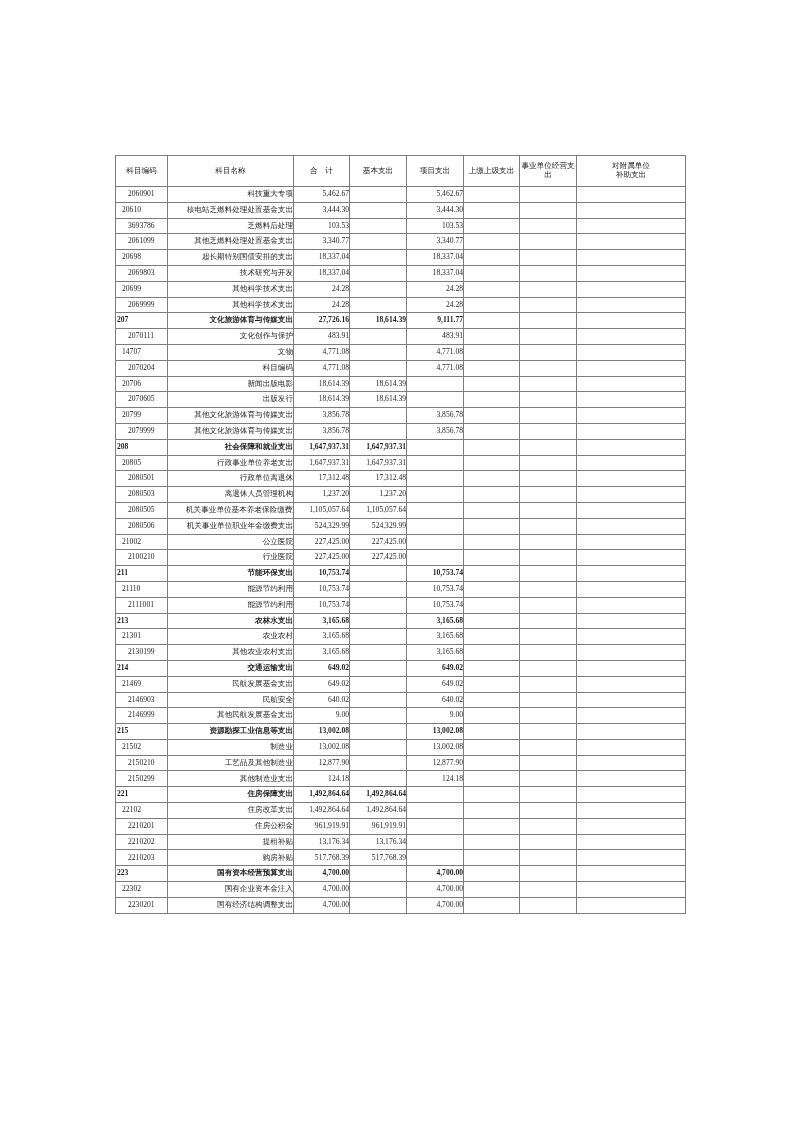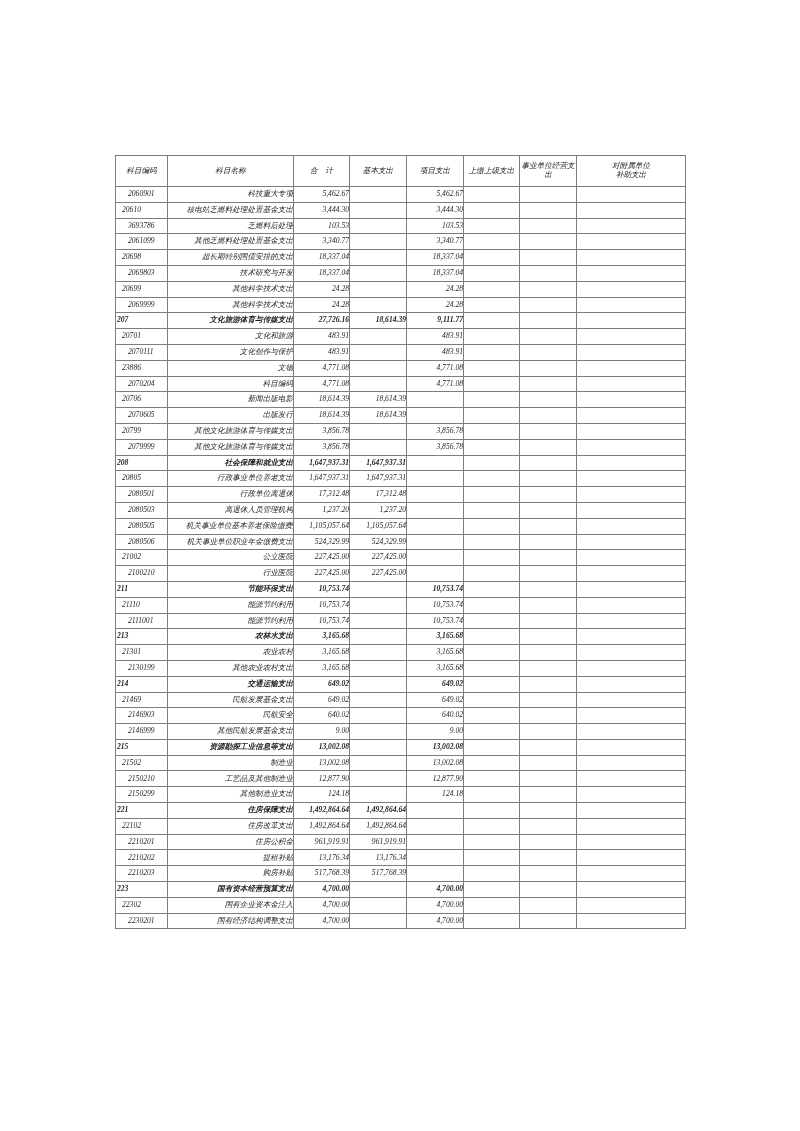--- a/index.html
+++ b/index.html
@@ -7,21 +7,20 @@
     padding: 0;
     background: #ffffff;
   }
   .page {
     position: relative;
     width: 800px;
     height: 1001px;
     background: #ffffff;
     font-family: "Liberation Serif", "DejaVu Serif", serif;
     overflow: hidden;
-    font-style: italic;
   }
   table.budget {
     position: absolute;
     left: 115px;
     top: 155px;
     width: 570px;
     border-collapse: collapse;
     table-layout: fixed;
     border: 1.4px solid #4a4a4a;
   }
@@ -181,42 +180,32 @@
         <tr class="lv1">
           <td class="code">207</td>
           <td class="name">文化旅游体育与传媒支出</td>
           <td class="num">27,726.16</td>
           <td class="num">18,614.39</td>
           <td class="num">9,111.77</td>
           <td class="num"></td>
           <td class="num"></td>
           <td class="num"></td>
         </tr>
-        <tr class="lv2">
-          <td class="code">20701</td>
-          <td class="name">文化和旅游</td>
-          <td class="num">483.91</td>
-          <td class="num"></td>
-          <td class="num">483.91</td>
-          <td class="num"></td>
-          <td class="num"></td>
-          <td class="num"></td>
-        </tr>
         <tr class="lv3">
           <td class="code">2070111</td>
           <td class="name">文化创作与保护</td>
           <td class="num">483.91</td>
           <td class="num"></td>
           <td class="num">483.91</td>
           <td class="num"></td>
           <td class="num"></td>
           <td class="num"></td>
         </tr>
         <tr class="lv2">
-          <td class="code">23886</td>
+          <td class="code">14707</td>
           <td class="name">文物</td>
           <td class="num">4,771.08</td>
           <td class="num"></td>
           <td class="num">4,771.08</td>
           <td class="num"></td>
           <td class="num"></td>
           <td class="num"></td>
         </tr>
         <tr class="lv3">
           <td class="code">2070204</td>

